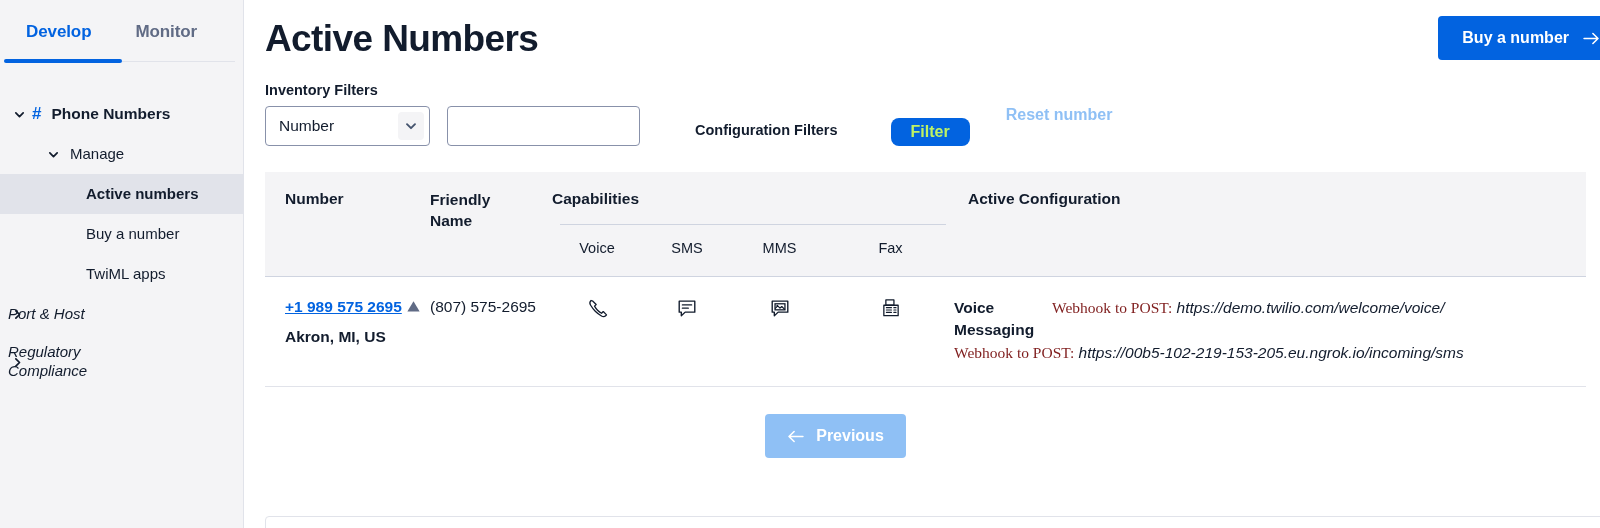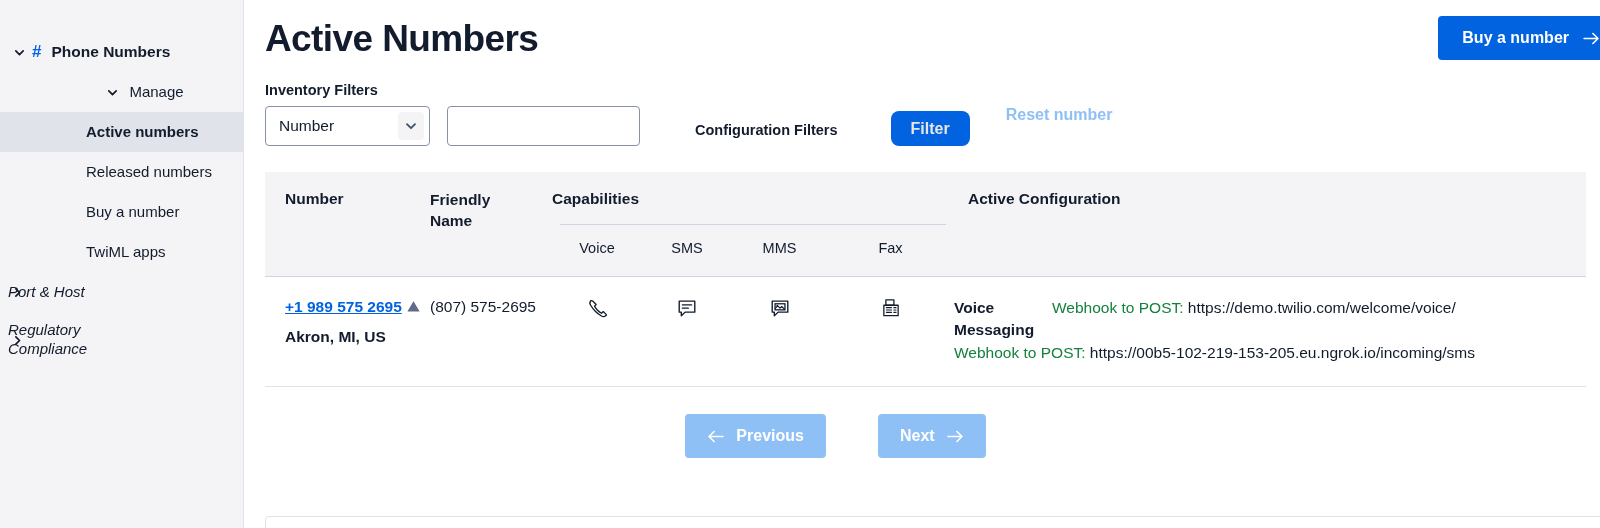--- a/index.html
+++ b/index.html
@@ -29,21 +29,21 @@
   .tab-underline { position: absolute; left: 4px; top: 59px; width: 118px; height: 4px; background: #0263e0; border-radius: 2px; }
 
   .nav { padding-top: 32px; }
   .nav-row {
     display: flex; align-items: center; min-height: 40px;
     cursor: pointer; font-size: 15px; color: #121c2d;
   }
   .nav-row.lvl0 { padding-left: 10px; font-weight: bold; font-size: 15.5px; }
   .nav-row.lvl1 { padding-left: 44px; font-weight: normal; font-size: 15px; font-style: italic; }
   .nav-row.lvl2 { padding-left: 86px; font-weight: normal; font-size: 15px; }
-  .nav-row.lvl1b { padding-left: 44px; font-weight: normal; font-size: 15px; justify-content: center; }
+  .nav-row.lvl1b { padding-left: 44px; font-weight: normal; font-size: 15px; }
   .nav-row.active { background: #e1e3ea; font-weight: bold; }
   .chev { width: 18px; flex: 0 0 18px; color: #121c2d; display: inline-flex;
           align-items: center; justify-content: center; }
   .hashicon { color: #0263e0; font-weight: bold; font-size: 17px; margin: 0 10px 0 4px; }
   .nav-label { line-height: 1.25; }
   .spacer8 { height: 8px; }
 
   
   .main { flex: 1 1 auto; height: 528px; position: relative; background: #fff; overflow: hidden; }
   .page-head { display: flex; align-items: flex-start; padding: 18px 0 0 21px; }
@@ -69,21 +69,21 @@
   .select .chevbox {
     width: 26px; height: 28px; background: #f4f4f6; border-radius: 4px;
     display: flex; align-items: center; justify-content: center; color: #45546e;
   }
   .textbox {
     width: 193px; height: 40px; border: 1px solid #8891aa; border-radius: 4px;
     background: #fff; font-size: 15.5px; color: #121c2d; padding: 0 12px;
     font-family: "Liberation Sans", sans-serif;
   }
   .filter-btn {
-    height: 35px; background: #0263e0; color: #e5e5e5; border: none; border-radius: 8px;
+    height: 28px; background: #0263e0; color: #bef264; border: none; border-radius: 8px;
     font-size: 16px; font-weight: bold; padding: 0 20px; cursor: pointer;
     font-family: "Liberation Sans", sans-serif;
   }
   .reset-link {
     font-size: 16px; font-weight: bold; color: #8fc0f5; cursor: pointer;
     margin-left: 20px; align-self: center; padding-top: 2px;
   }
   .gap-cfg { width: 23px; }
   .gap-filter { width: 21px; }
 
@@ -113,22 +113,22 @@
     color: #0263e0; font-weight: bold; text-decoration: underline;
     font-size: 15.5px; cursor: pointer; line-height: 1.35;
   }
   .flag { display: inline-block; vertical-align: -1px; margin-left: 4px; }
   .loc { font-weight: bold; font-size: 15.5px; color: #121c2d; margin-top: 10px; }
   .friendly { line-height: 1.35; padding-right: 16px; }
   .cap-cell { text-align: center; color: #121c2d; }
   .cfg-cell { padding-left: 0; }
   .cfg-line { white-space: nowrap; line-height: 1.45; }
   .cfg-label { font-weight: bold; display: inline-block; width: 98px; }
-  .cfg-wh { color: #15803d; }
-  .cfg-url { color: #121c2d; }
+  .cfg-wh { color: #7f1d1d; font-family: Liberation Serif, serif; }
+  .cfg-url { color: #121c2d; font-style: italic; }
 
   
   .pager { display: flex; justify-content: center; gap: 16px; margin-top: 27px; padding-right: 230px; }
   .pbtn {
     background: #8fc0f5; color: #fff; border: none; border-radius: 4px;
     font-family: "Liberation Sans", sans-serif;
     font-size: 16px; font-weight: bold; padding: 13px 22px;
     display: flex; align-items: center; gap: 12px; cursor: not-allowed; margin-left: 36px;
   }
   .bottom-card {
@@ -137,20 +137,30 @@
   }
   svg { display: block; }
 </style>
 </head>
 <body>
 
 <div class="app">
 
   <aside class="sidebar">
 
+    <div class="tabs">
+      <div class="tab active">
+        <span>Develop</span>
+      </div>
+      <div class="tab">
+        <span>Monitor</span>
+      </div>
+      <div class="tabs-rule"></div>
+      <div class="tab-underline"></div>
+    </div>
 
     <nav class="nav">
 
       <div class="nav-row lvl0">
         <span class="chev">
           <svg width="11" height="11" viewBox="0 0 12 12">
               <path d="M2 4.2 L6 8.2 L10 4.2" fill="none" stroke="#121c2d" stroke-width="1.9" stroke-linecap="round" stroke-linejoin="round"></path>
             </svg>
         </span>
         <span class="hashicon">#</span>
@@ -161,23 +171,20 @@
         <span class="chev">
           <svg width="11" height="11" viewBox="0 0 12 12">
               <path d="M2 4.2 L6 8.2 L10 4.2" fill="none" stroke="#121c2d" stroke-width="1.9" stroke-linecap="round" stroke-linejoin="round"></path>
             </svg>
         </span>
         <span class="nav-label" style="margin-left:8px">Manage</span>
       </div>
 
       <div class="nav-row lvl2 active">
         <span class="nav-label">Active numbers</span>
-      </div>
-      <div class="nav-row lvl2">
-        <span class="nav-label">Released numbers</span>
       </div>
       <div class="nav-row lvl2">
         <span class="nav-label">Buy a number</span>
       </div>
       <div class="nav-row lvl2">
         <span class="nav-label">TwiML apps</span>
       </div>
 
       <div class="nav-row lvl1" style="padding-left:44px">
         <span class="chev" style="margin-left:-36px">
@@ -348,26 +355,18 @@
 
       <div class="pager">
         <button class="pbtn">
           <span>
             <svg width="17" height="13" viewBox="0 0 18 14">
                 <path d="M17 7 H2 M7.5 1.6 L2 7 L7.5 12.4" fill="none" stroke="#ffffff" stroke-width="1.7" stroke-linecap="round" stroke-linejoin="round"></path>
               </svg>
           </span>
           <span>Previous</span>
         </button>
-        <button class="pbtn">
-          <span>Next</span>
-          <span>
-            <svg width="17" height="13" viewBox="0 0 18 14">
-                <path d="M1 7 H16 M10.5 1.6 L16 7 L10.5 12.4" fill="none" stroke="#ffffff" stroke-width="1.7" stroke-linecap="round" stroke-linejoin="round"></path>
-              </svg>
-          </span>
-        </button>
       </div>
     </div>
 
     <div class="bottom-card"></div>
   </main>
 </div>
 
 </body></html>

